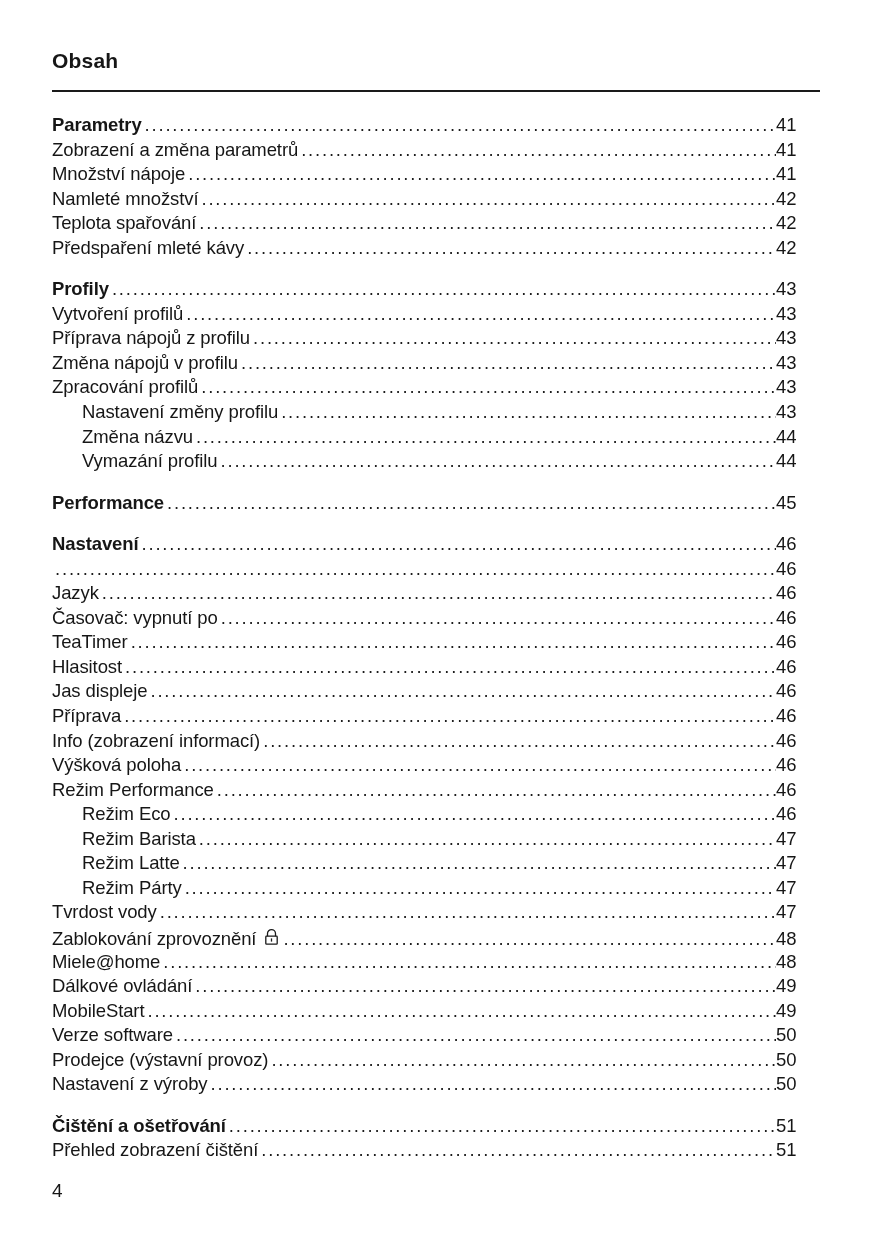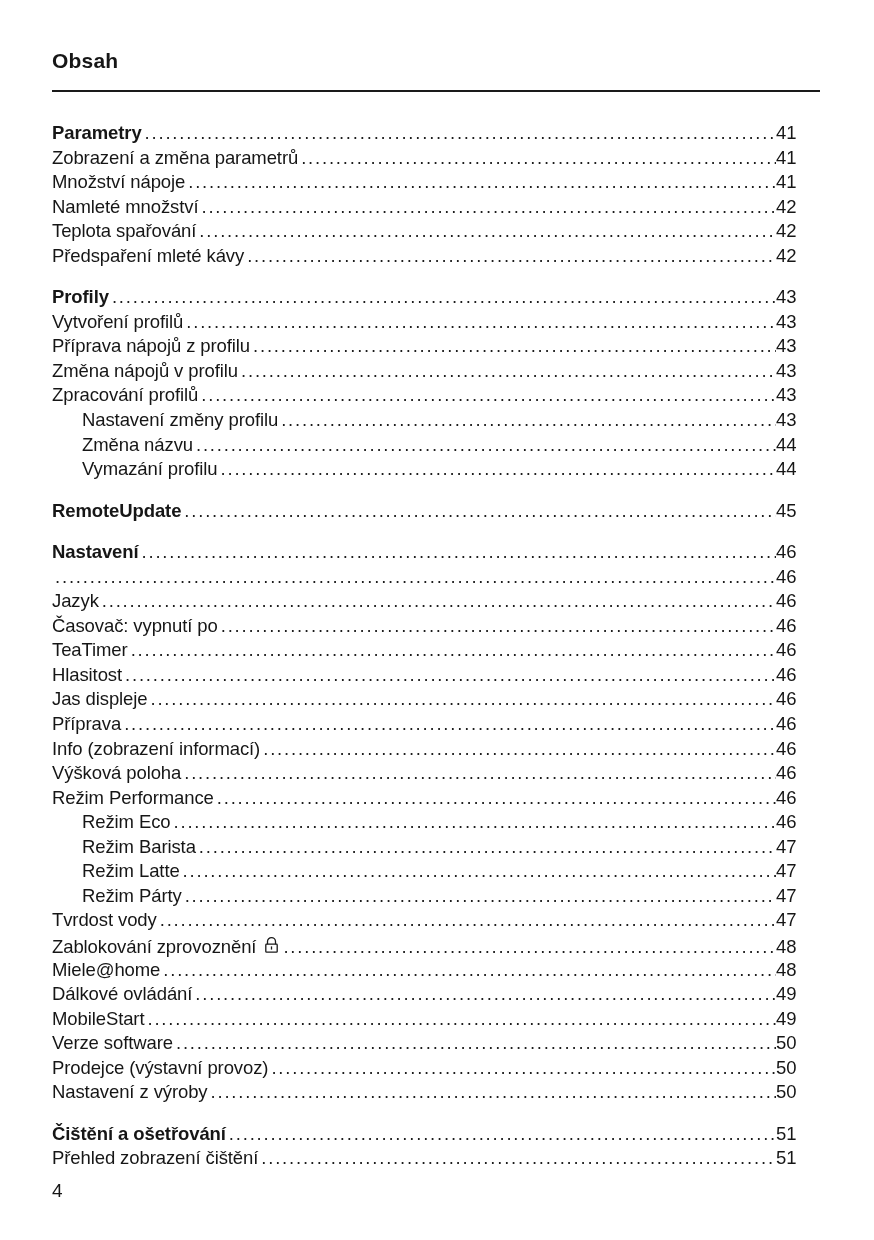--- a/index.html
+++ b/index.html
@@ -25,21 +25,21 @@
     font-weight: 700;
     margin: 0;
     letter-spacing: 0.2px;
   }
   .rule {
     border: none;
     border-top: 2px solid #1a1a1a;
     margin: 14px 0 0 0;
   }
   .toc {
-    margin-top: 30px;
+    margin-top: 22px;
   }
   .section { margin-top: 17px; }
   .section:first-child { margin-top: 0; }
   .row {
     display: flex;
     align-items: baseline;
     height: 24.55px;
     font-size: 18.5px;
     white-space: nowrap;
   }
@@ -152,21 +152,21 @@
           <span class="pagenum">44</span>
         </div>
         <div class="row indent1">
           <span class="label">Vymazání profilu</span>
           <span class="leader"></span>
           <span class="pagenum">44</span>
         </div>
       </div>
       <div class="section">
         <div class="row bold">
-          <span class="label">RemoteUpdate</span>
+          <span class="label">Performance</span>
           <span class="leader"></span>
           <span class="pagenum">45</span>
         </div>
       </div>
       <div class="section">
         <div class="row bold">
           <span class="label">Nastavení</span>
           <span class="leader"></span>
           <span class="pagenum">46</span>
         </div>

